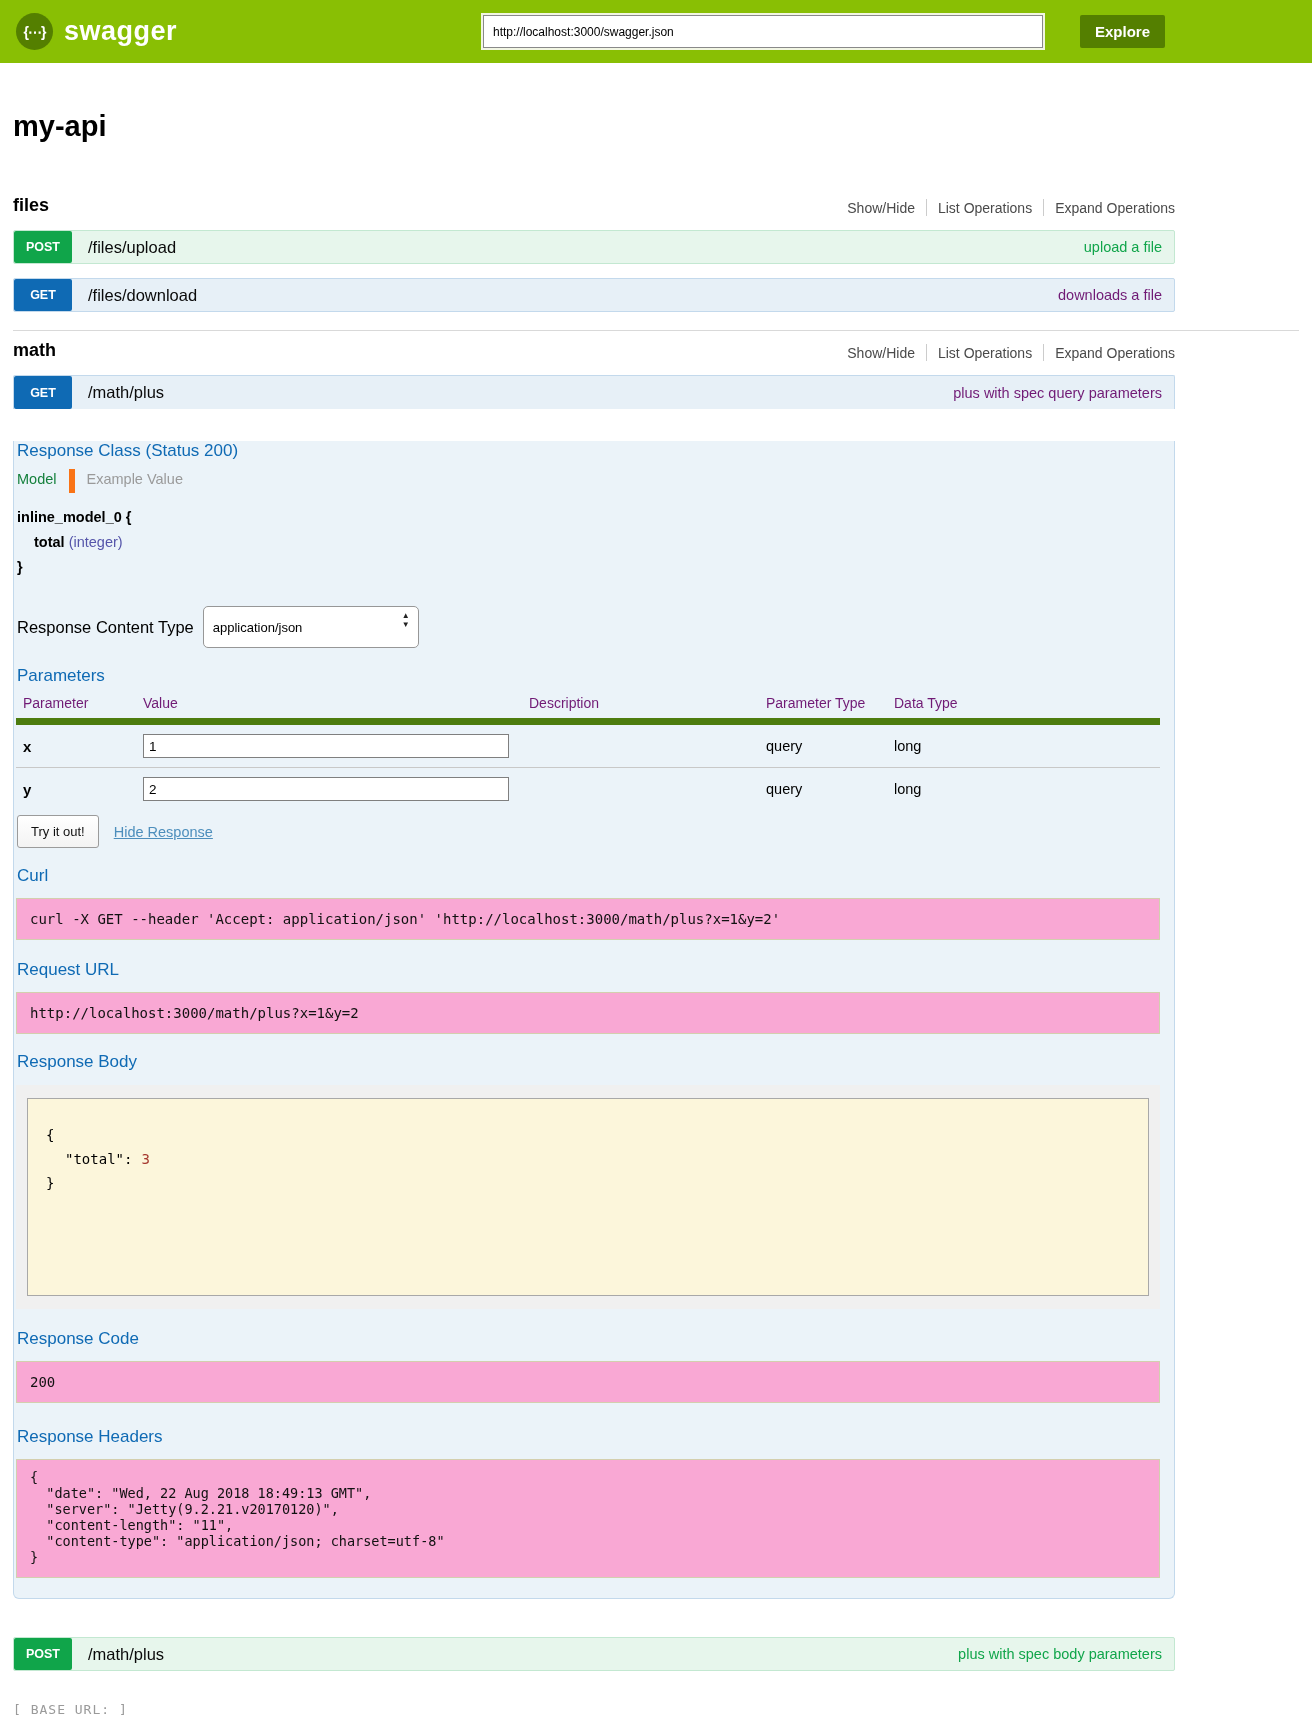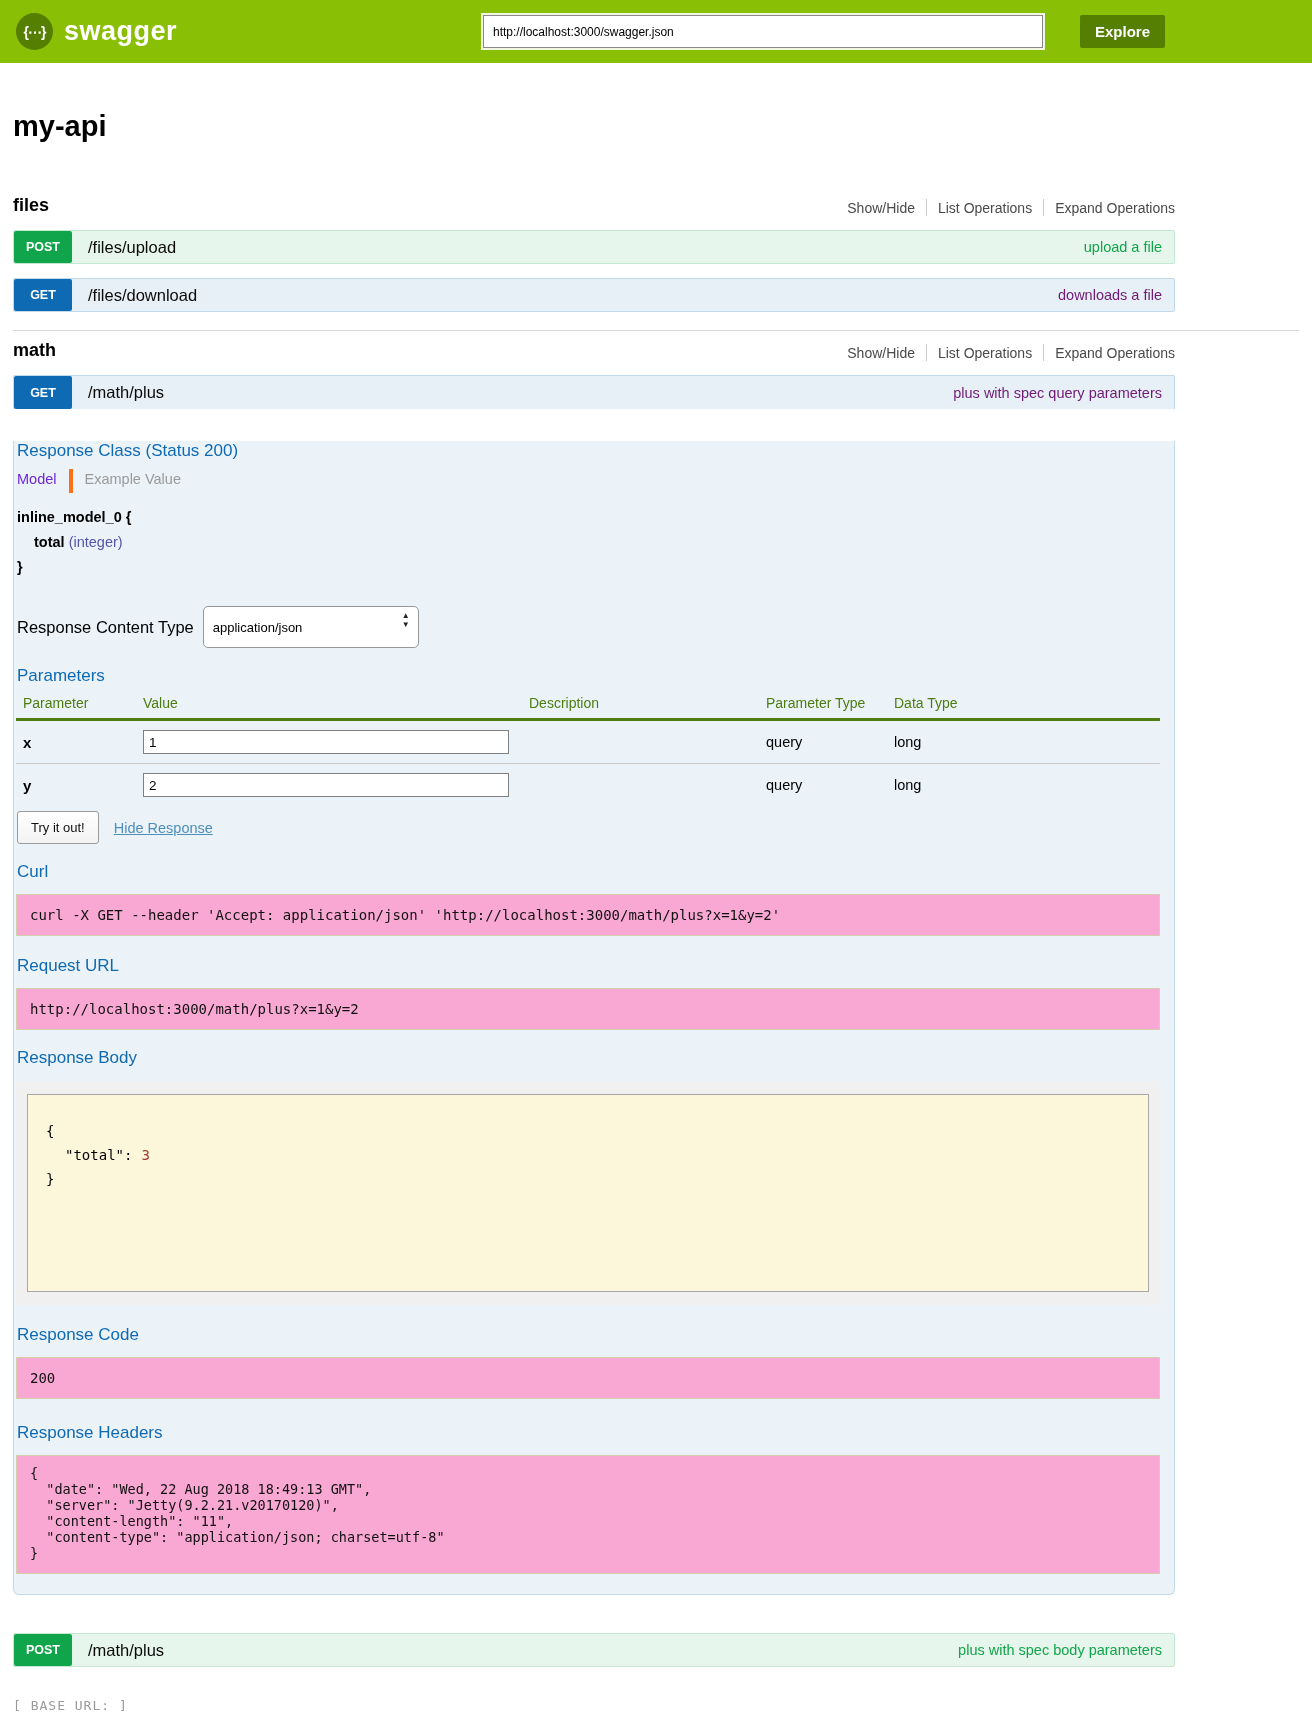--- a/index.html
+++ b/index.html
@@ -68,21 +68,21 @@
   .hr-divider { border: none; border-top: 1px solid #d9d9d9; margin: 18px 0 0 0; }
 
   
   .panel {
     background: #ebf3f9; border: 1px solid #c3d9ec; border-top: none;
     border-radius: 0 0 6px 6px; padding: 0 14px 20px 2px;
   }
   .panel-h { color: #0f6ab4; font-size: 17px; }
   .h-respclass { margin: 32px 0 0 1px; }
   .tabs { display: flex; align-items: center; margin: 8px 0 0 1px; font-size: 14.5px; }
-  .tab-active { color: #6d28d9; padding: 2px 12px 6px 0; border-right: 4px solid #f97316; cursor: pointer; }
+  .tab-active { color: #15803d; padding: 2px 12px 6px 0; border-right: 6px solid #f97316; cursor: pointer; }
   .tab-inactive { color: #9a9a9a; padding: 2px 0 6px 12px; cursor: pointer; }
 
   .model-sig { margin: 12px 0 0 1px; font-size: 14.5px; line-height: 25px; }
   .model-line-open, .model-line-close { font-weight: bold; }
   .model-prop { margin-left: 17px; }
   .prop-name { font-weight: bold; }
   .prop-type { color: #5555aa; }
 
   .ctype-row { display: flex; align-items: center; margin: 26px 0 0 1px; }
   .ctype-label { font-size: 16.5px; }
@@ -93,21 +93,21 @@
     appearance: none; -webkit-appearance: none; font-family: "Liberation Sans", sans-serif;
   }
   .select-arrows {
     position: absolute; right: 9px; top: 5px; pointer-events: none;
     font-size: 8px; line-height: 9px; color: #222; text-align: center;
   }
 
   .h-parameters { margin: 18px 0 0 1px; }
 
   .ptable { margin-top: 9px; font-size: 14px; }
-  .ptable-head { display: flex; color: #4d7c0f; padding: 0 0 7px 0; border-bottom: 3px solid #4d7c0f; align-items: flex-end; }
+  .ptable-head { display: flex; color: #701a75; padding: 0 0 7px 0; border-bottom: 7px solid #4d7c0f; align-items: flex-end; }
   .c1 { width: 127px; padding-left: 7px; }
   .c2 { width: 386px; }
   .c3 { width: 237px; }
   .c4 { width: 128px; }
   .c5 { flex: 1; }
   .ptable-row { display: flex; align-items: center; padding: 9px 0; }
   .ptable-row.first { border-bottom: 1px solid #c8c8c8; }
   .param-name { font-weight: bold; font-size: 15px; }
   .param-input {
     width: 366px; height: 24px; border: 1px solid #7f7f7f; font-size: 13.5px;

